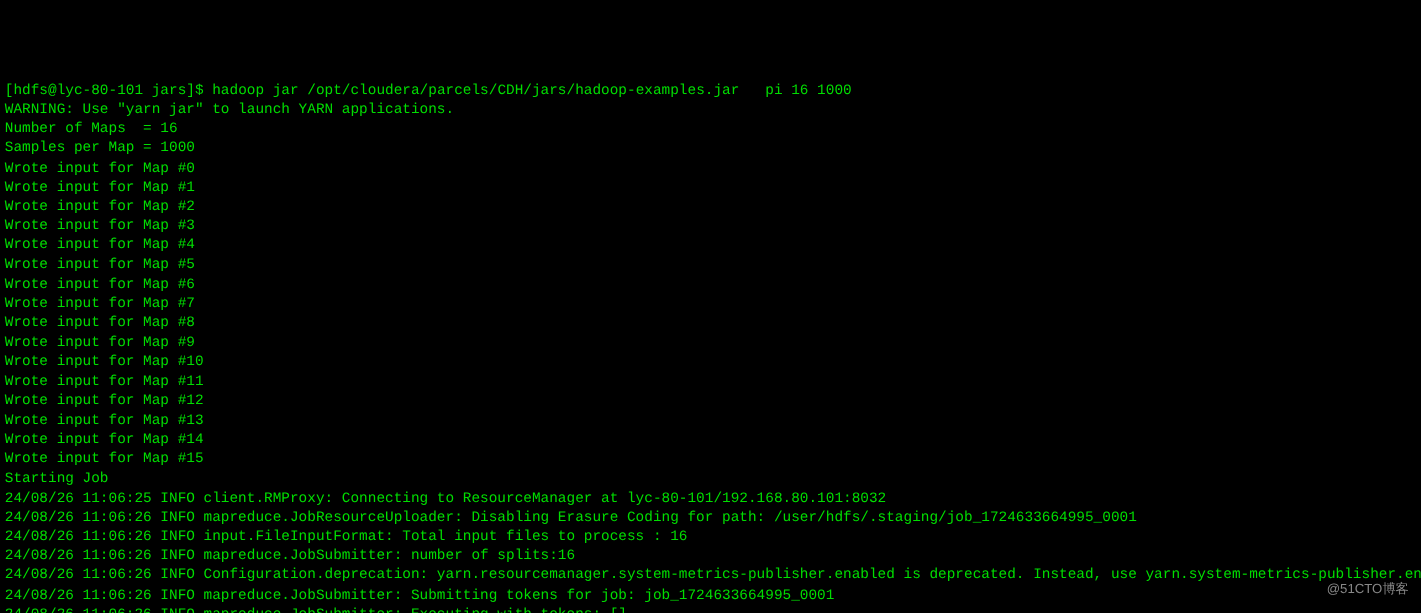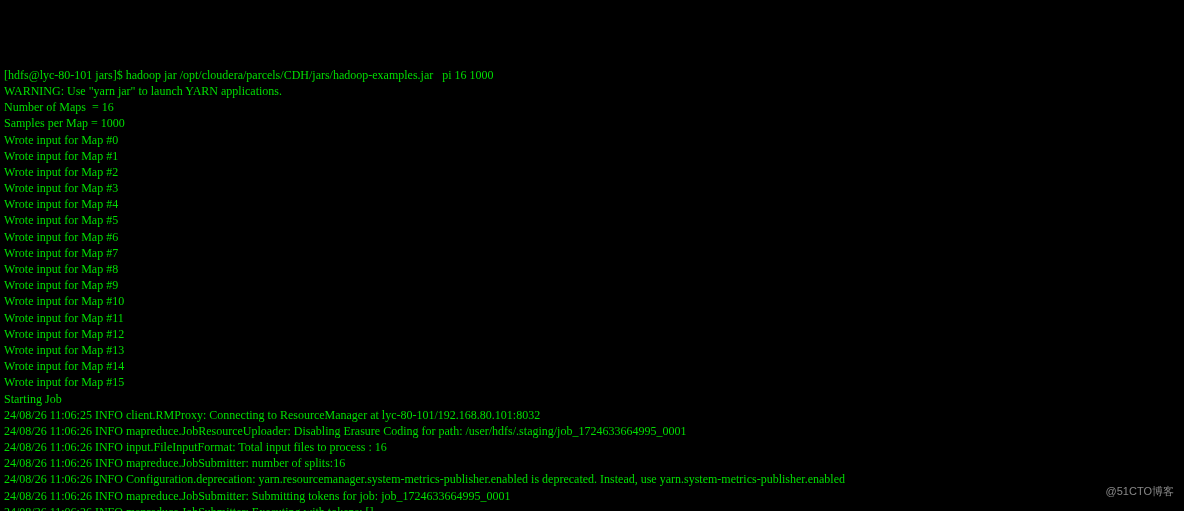--- a/index.html
+++ b/index.html
@@ -15,21 +15,20 @@
       line-height: 1.35;
       padding: 2px 4px;
       white-space: pre;
       overflow: hidden;
       width: 1184px;
       height: 511px;
       position: relative;
     }
     .line {
       display: block;
-      font-family: Liberation Serif, serif;
     }
     .watermark {
       position: absolute;
       bottom: 12px;
       right: 10px;
       color: #888888;
       font-size: 11px;
       font-family: sans-serif;
     }
   </style>

